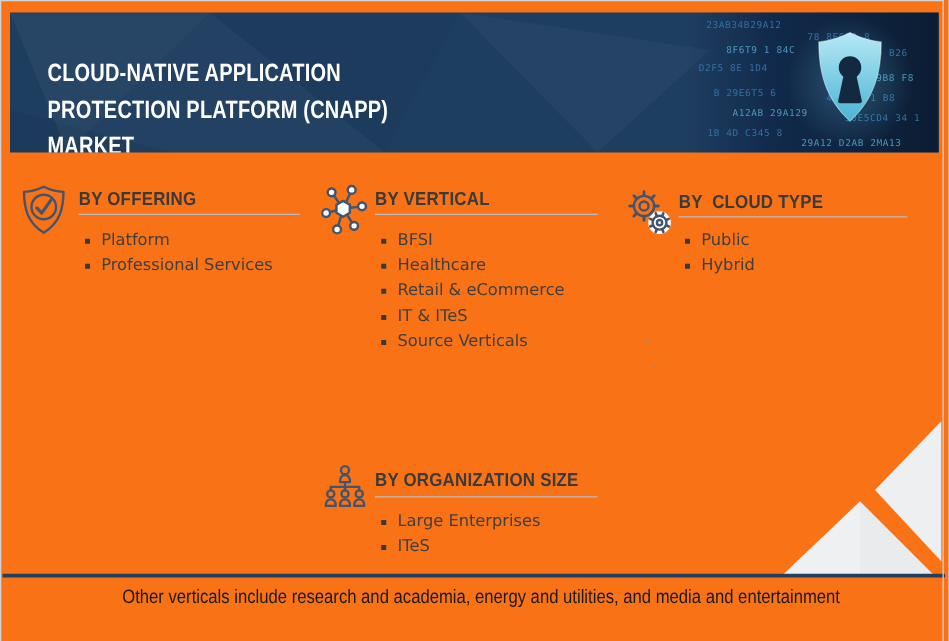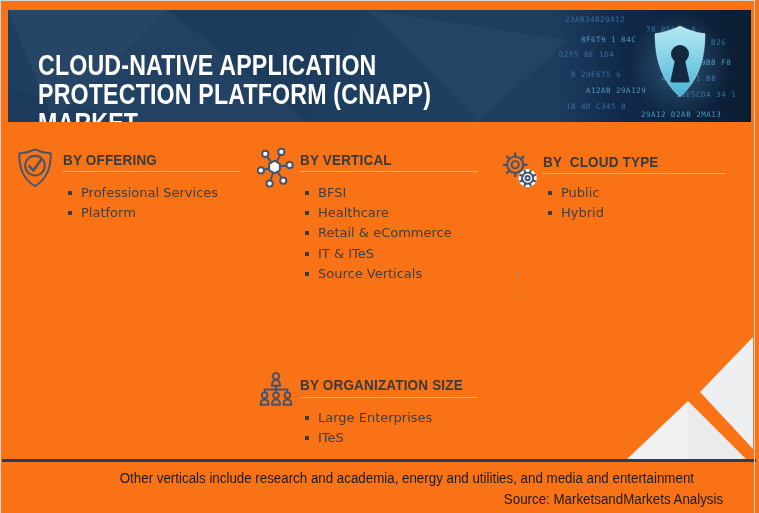--- a/index.html
+++ b/index.html
@@ -21,21 +21,21 @@
   .matrix span:nth-child(1){left:14px;top:5px}   .matrix span:nth-child(2){left:95px;top:15px}
   .matrix span:nth-child(3){left:30px;top:25px}  .matrix span:nth-child(4){left:120px;top:28px}
   .matrix span:nth-child(5){left:8px;top:40px}   .matrix span:nth-child(6){left:130px;top:48px}
   .matrix span:nth-child(7){left:20px;top:60px}  .matrix span:nth-child(8){left:110px;top:64px}
   .matrix span:nth-child(9){left:35px;top:76px}  .matrix span:nth-child(10){left:125px;top:80px}
   .matrix span:nth-child(11){left:15px;top:92px} .matrix span:nth-child(12){left:90px;top:100px}
   .glow{position:absolute;left:622px;top:4px;width:100px;height:104px;
         background:radial-gradient(ellipse at center, rgba(110,200,235,.30), rgba(110,200,235,0) 72%);}
   .shield-main{position:absolute;left:644px;top:14px;width:56px;height:76px;}
   .title{position:absolute;left:30px;top:22px;color:#fff;font-weight:bold;
-         font-size:29px;line-height:29px;}
+         font-size:20px;line-height:29px;}
   .title span{display:block;transform:scaleX(.8);transform-origin:0 50%;
               white-space:pre;letter-spacing:.2px;}
 
   
   .sec-icon{position:absolute;}
   .sec-icon svg{width:100%;height:100%;}
   .hd{position:absolute;margin:0;font-size:15px;font-weight:bold;
       color:var(--heading-color,#3a3a3a);white-space:pre;
       transform:scaleX(.9);transform-origin:0 0;letter-spacing:.2px;}
   .rule{position:absolute;height:1px;background:var(--underline-color,#b9bcbe);}
@@ -64,21 +64,21 @@
   .rule-org{left:300px;top:397px;width:178px}
   .ul-org{left:300px;top:407px}
 
   .outline{stroke:var(--icon-stroke,#42546e);fill:none;stroke-width:2;
            stroke-linecap:round;stroke-linejoin:round;}
 
   
   .corner{position:absolute;left:0;top:0;width:759px;height:513px;pointer-events:none;}
   .bline{position:absolute;left:2px;top:459px;width:754px;height:3px;
          background:var(--bottom-line,#223f5e);}
-  .note,.source{position:absolute;width:737px;left:4px;text-align:right;
+  .note,.source{position:absolute;width:737px;left:16px;text-align:center;
                 color:var(--footer-color,#1b1b1b);line-height:19px;}
   .note{top:468px;font-size:15.5px;}
   .source{top:489px;font-size:15.5px;}
   .note span,.source span{display:inline-block;transform:scaleX(.86);
                           transform-origin:50% 50%;white-space:pre;}
   .speck{position:absolute;width:2px;height:2px;background:#8b8b8b;opacity:.7;}
   .speck1{left:517px;top:272px}
   .speck2{left:523px;top:292px}
 </style>
 </head>
@@ -134,25 +134,25 @@
         <circle cx="22" cy="20.5" r="10.3"></circle>
         <path d="M16.2 21.2 L20.3 25.6 L28.6 13.8" stroke-width="2.6"></path>
       </g>
     </svg>
   </div>
   <h2 class="hd hd-offering">BY OFFERING</h2>
   <div class="rule rule-offering"></div>
   <ul class="items ul-offering">
       <li>
         <span class="blt"></span>
+        <span class="itxt">Platform</span>
+      </li>
+      <li>
+        <span class="blt"></span>
         <span class="itxt">Professional Services</span>
-      </li>
-      <li>
-        <span class="blt"></span>
-        <span class="itxt">Platform</span>
       </li>
     </ul>
 
   <div class="sec-icon icon-vertical">
     <svg viewBox="0 0 38 44">
       <g class="outline">
         <line x1="18" y1="21" x2="8.5" y2="7.5"></line>
         <line x1="18" y1="21" x2="25" y2="5.5"></line>
         <line x1="18" y1="21" x2="33.5" y2="19"></line>
         <line x1="18" y1="21" x2="27" y2="35"></line>
@@ -268,18 +268,15 @@
     <polygon points="625,461 688,401 688,461" fill="#eef0f1"></polygon>
     <polygon points="688,401 748,461 688,461" fill="#e9ebec"></polygon>
     <polygon points="700,392 753,337 753,449" fill="#edeff0"></polygon>
   </svg>
 
   <div class="bline"></div>
 
   <div class="note">
     <span>Other verticals include research and academia, energy and utilities, and media and entertainment</span>
   </div>
-  <div class="source">
-    <span>Source: MarketsandMarkets Analysis</span>
-  </div>
 
   <div class="frame"></div>
 </div>
 
 </body></html>

